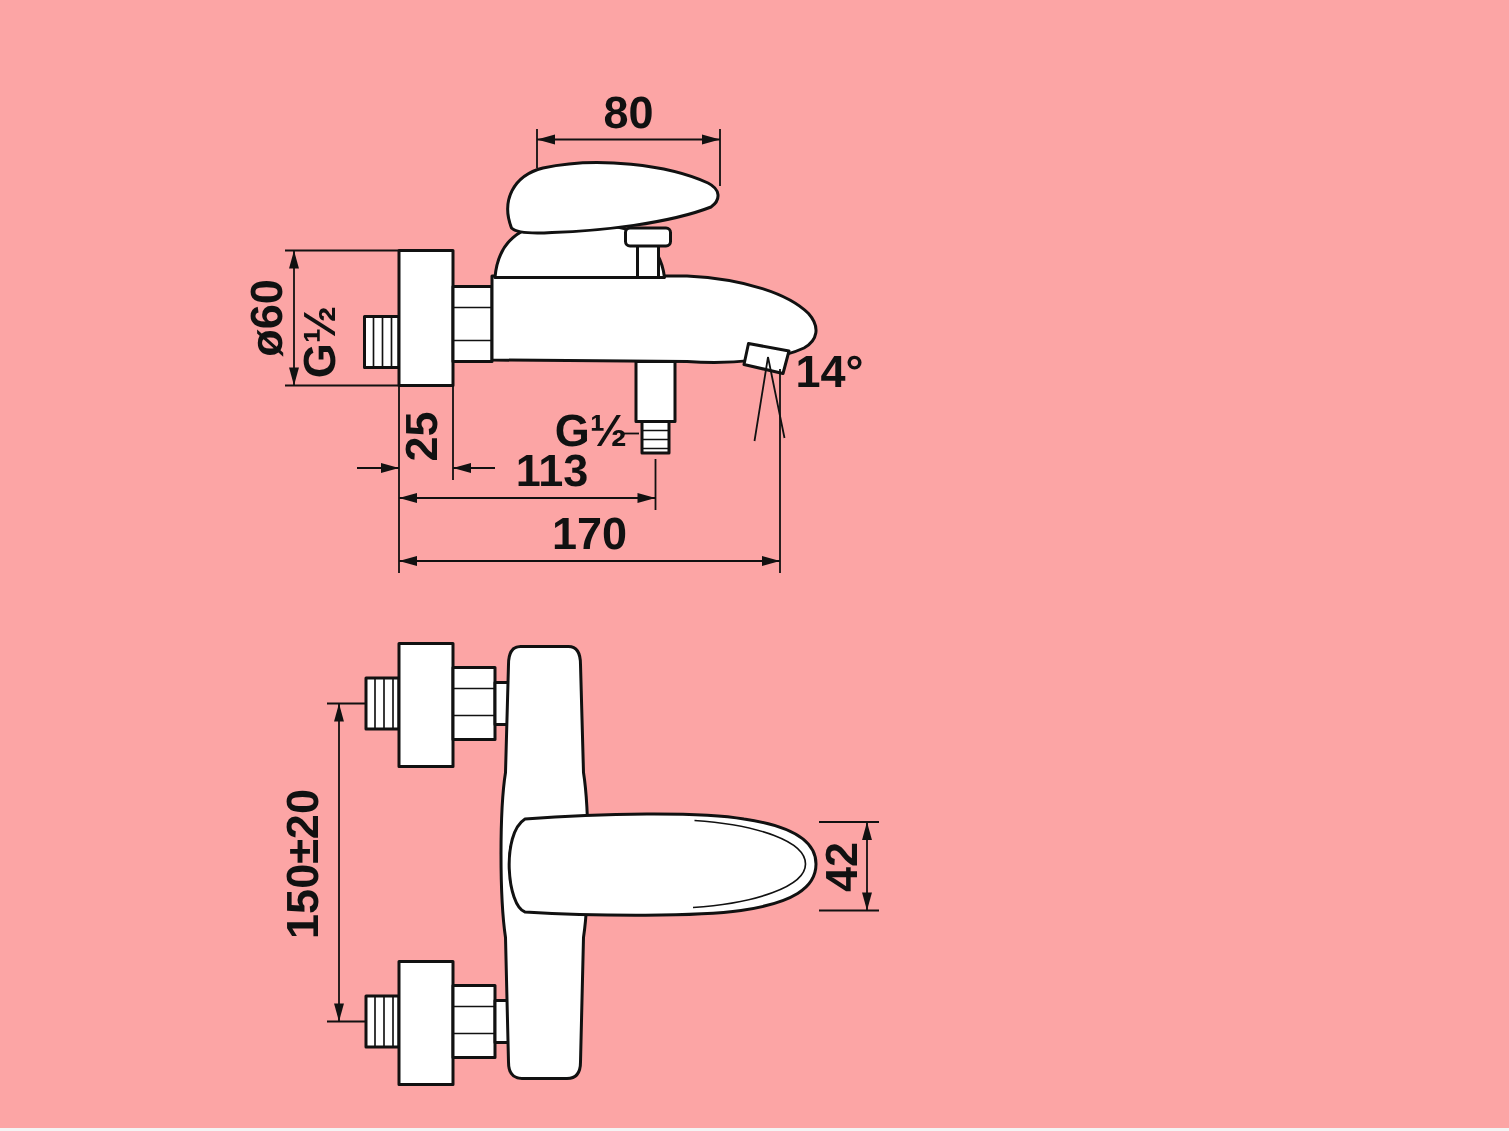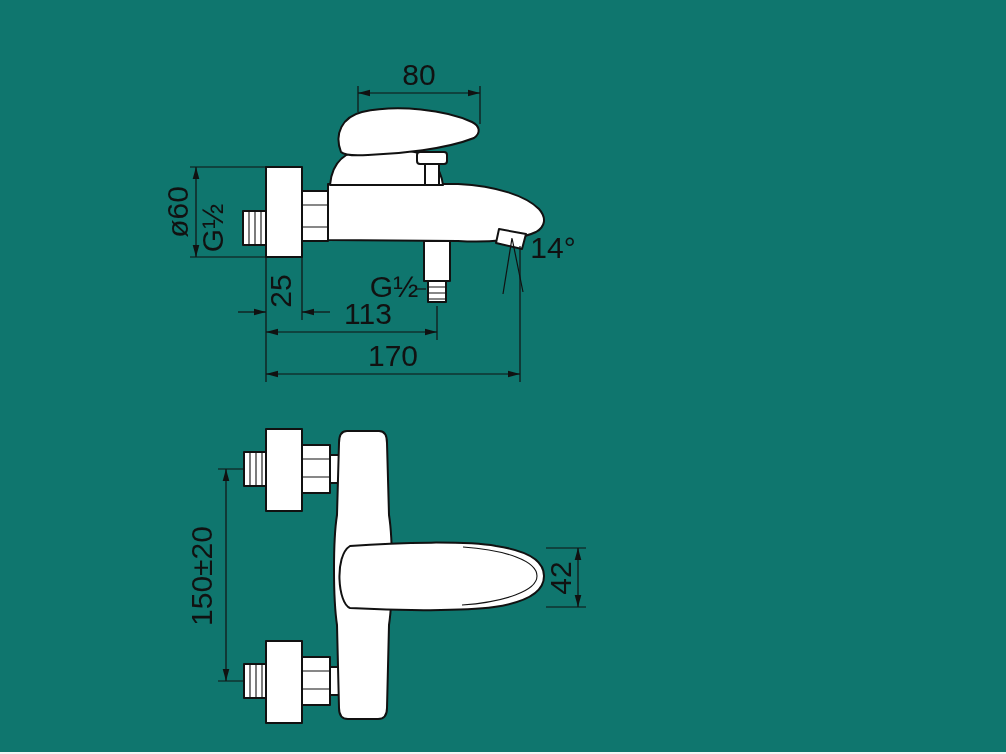--- a/index.html
+++ b/index.html
@@ -1,19 +1,20 @@
 <!DOCTYPE html>
 <html><head>
 <meta charset="utf-8">
 <style>
   html,body{margin:0;padding:0;background:#f4f4f4;}
   .canvas{
-    position:relative;width:1006px;height:752px;background:#0f766e;
+    position:relative;width:1006px;height:752px;background:#fca5a5;
     margin:0 auto;overflow:hidden;
     font-family:"Liberation Sans", sans-serif;
+    font-weight:bold;
   }
   svg{position:absolute;left:0;top:0;}
   .out{stroke:#111;stroke-width:2;fill:#fff;stroke-linejoin:round;}
   .det{stroke:#111;stroke-width:1.1;fill:none;}
   .ext{stroke:#111;stroke-width:1.2;fill:none;}
   .dim{stroke:#111;stroke-width:1.2;fill:none;}
   text{font-family:"Liberation Sans", sans-serif;font-size:30px;fill:#111;}
 </style>
 </head>
 <body>

